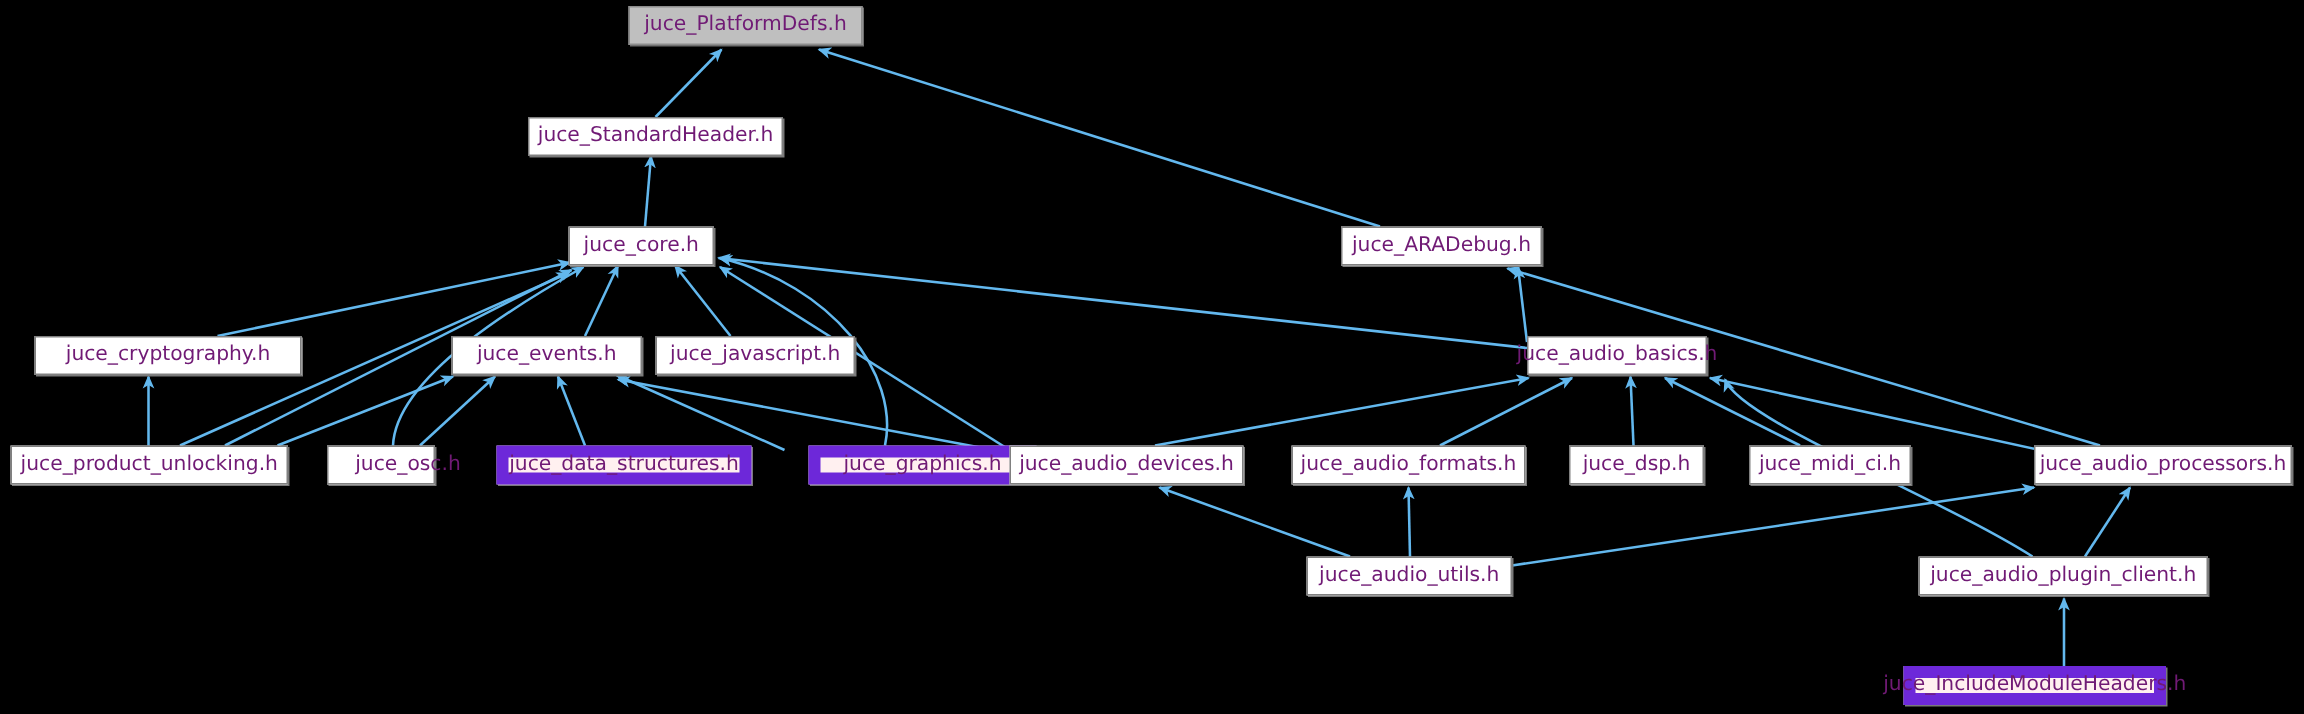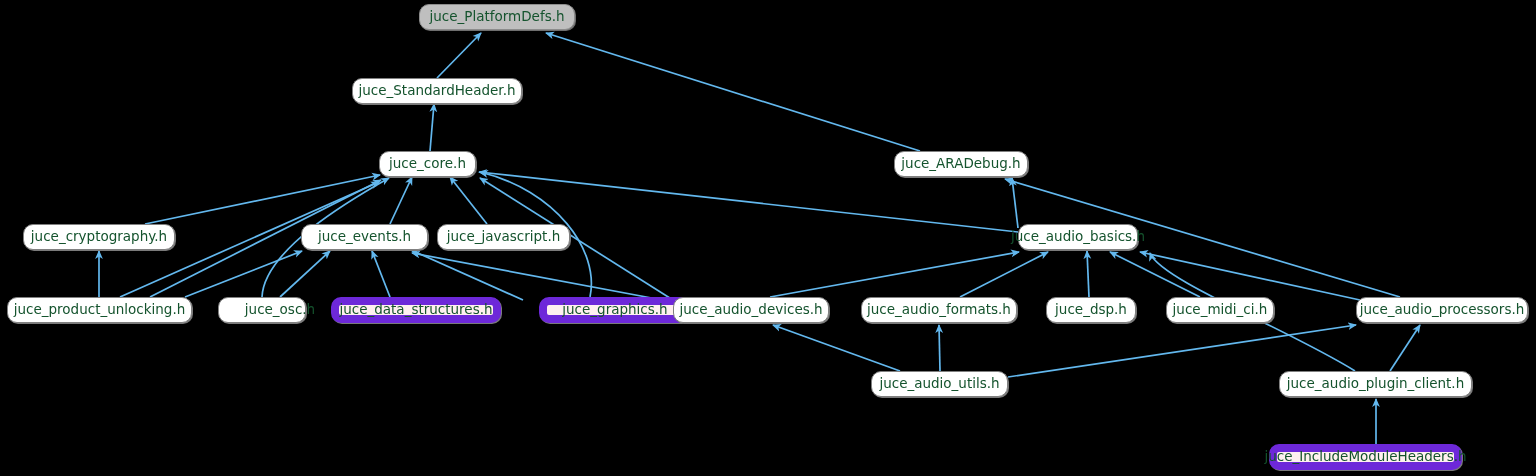--- a/index.html
+++ b/index.html
@@ -1,21 +1,21 @@
 <!DOCTYPE html>
 <html><head>
 <meta charset="utf-8">
 <style>
   html,body{margin:0;padding:0;background:#000;}
   #canvas{position:relative;width:1536px;height:476px;background:#000;overflow:hidden;
           font-family:"DejaVu Sans","Liberation Sans",sans-serif;}
   #edges{position:absolute;left:0;top:0;width:1536px;height:476px;}
   .node{position:absolute;box-sizing:border-box;display:flex;align-items:center;
         justify-content:center;height:26px;white-space:nowrap;font-size:13.5px;
-        line-height:1;color:#14532d;border-radius:10px;}
+        line-height:1;color:#701a75;}
   .node.plain{background:#ffffff;border:1px solid #808080;box-shadow:1px 1px 0 0 #7a7a7a;}
   .node.root{background:#bfbfbf;border:1px solid #8c8c8c;box-shadow:1px 1px 0 0 #6e6e6e;}
   .node.hl{background:#fff0f0;border:8px solid #6d28d9;box-shadow:1px 1px 0 0 #7a7a7a;}
   .node span{padding:0 7px;}
 </style>
 </head>
 <body>
 
 <div id="canvas">
   <svg id="edges" viewBox="0 0 1536 476">
@@ -64,36 +64,36 @@
       </div>
       <div class="node plain" style="left: 352px; top: 78px; width: 170px;">
         <span>juce_StandardHeader.h</span>
       </div>
       <div class="node plain" style="left: 379px; top: 151px; width: 97px;">
         <span>juce_core.h</span>
       </div>
       <div class="node plain" style="left: 878px; top: 151px; width: 134px; margin-left: 16px;">
         <span>juce_ARADebug.h</span>
       </div>
-      <div class="node plain" style="left: 23px; top: 224px; width: 152px;">
+      <div class="node plain" style="left: 23px; top: 224px; width: 178px;">
         <span>juce_cryptography.h</span>
       </div>
       <div class="node plain" style="left: 301px; top: 224px; width: 127px;">
         <span>juce_events.h</span>
       </div>
       <div class="node plain" style="left: 437px; top: 224px; width: 133px;">
         <span>juce_javascript.h</span>
       </div>
       <div class="node plain" style="left: 1018px; top: 224px; width: 120px;">
         <span>juce_audio_basics.h</span>
       </div>
       <div class="node plain" style="left: 7px; top: 297px; width: 185px;">
         <span>juce_product_unlocking.h</span>
       </div>
-      <div class="node plain" style="left: 218px; top: 297px; width: 88px; padding-left: 36px;">
+      <div class="node plain" style="left: 218px; top: 297px; width: 72px; padding-left: 36px;">
         <span>juce_osc.h</span>
       </div>
       <div class="node hl" style="left: 331px; top: 297px; width: 170px;">
         <span>juce_data_structures.h</span>
       </div>
       <div class="node hl" style="left: 523px; top: 297px; width: 152px; margin-left: 16px;">
         <span>juce_graphics.h</span>
       </div>
       <div class="node plain" style="left: 673px; top: 297px; width: 156px;">
         <span>juce_audio_devices.h</span>
@@ -109,17 +109,17 @@
       </div>
       <div class="node plain" style="left: 1356px; top: 297px; width: 172px;">
         <span>juce_audio_processors.h</span>
       </div>
       <div class="node plain" style="left: 871px; top: 371px; width: 137px; align-items: center;">
         <span>juce_audio_utils.h</span>
       </div>
       <div class="node plain" style="left: 1279px; top: 371px; width: 193px;">
         <span>juce_audio_plugin_client.h</span>
       </div>
-      <div class="node hl" style="left: 1269px; top: 444px; width: 193px;">
+      <div class="node hl" style="left: 1269px; top: 444px; width: 175px;">
         <span>juce_IncludeModuleHeaders.h</span>
       </div>
     </div>
 </div>
 
 </body></html>

